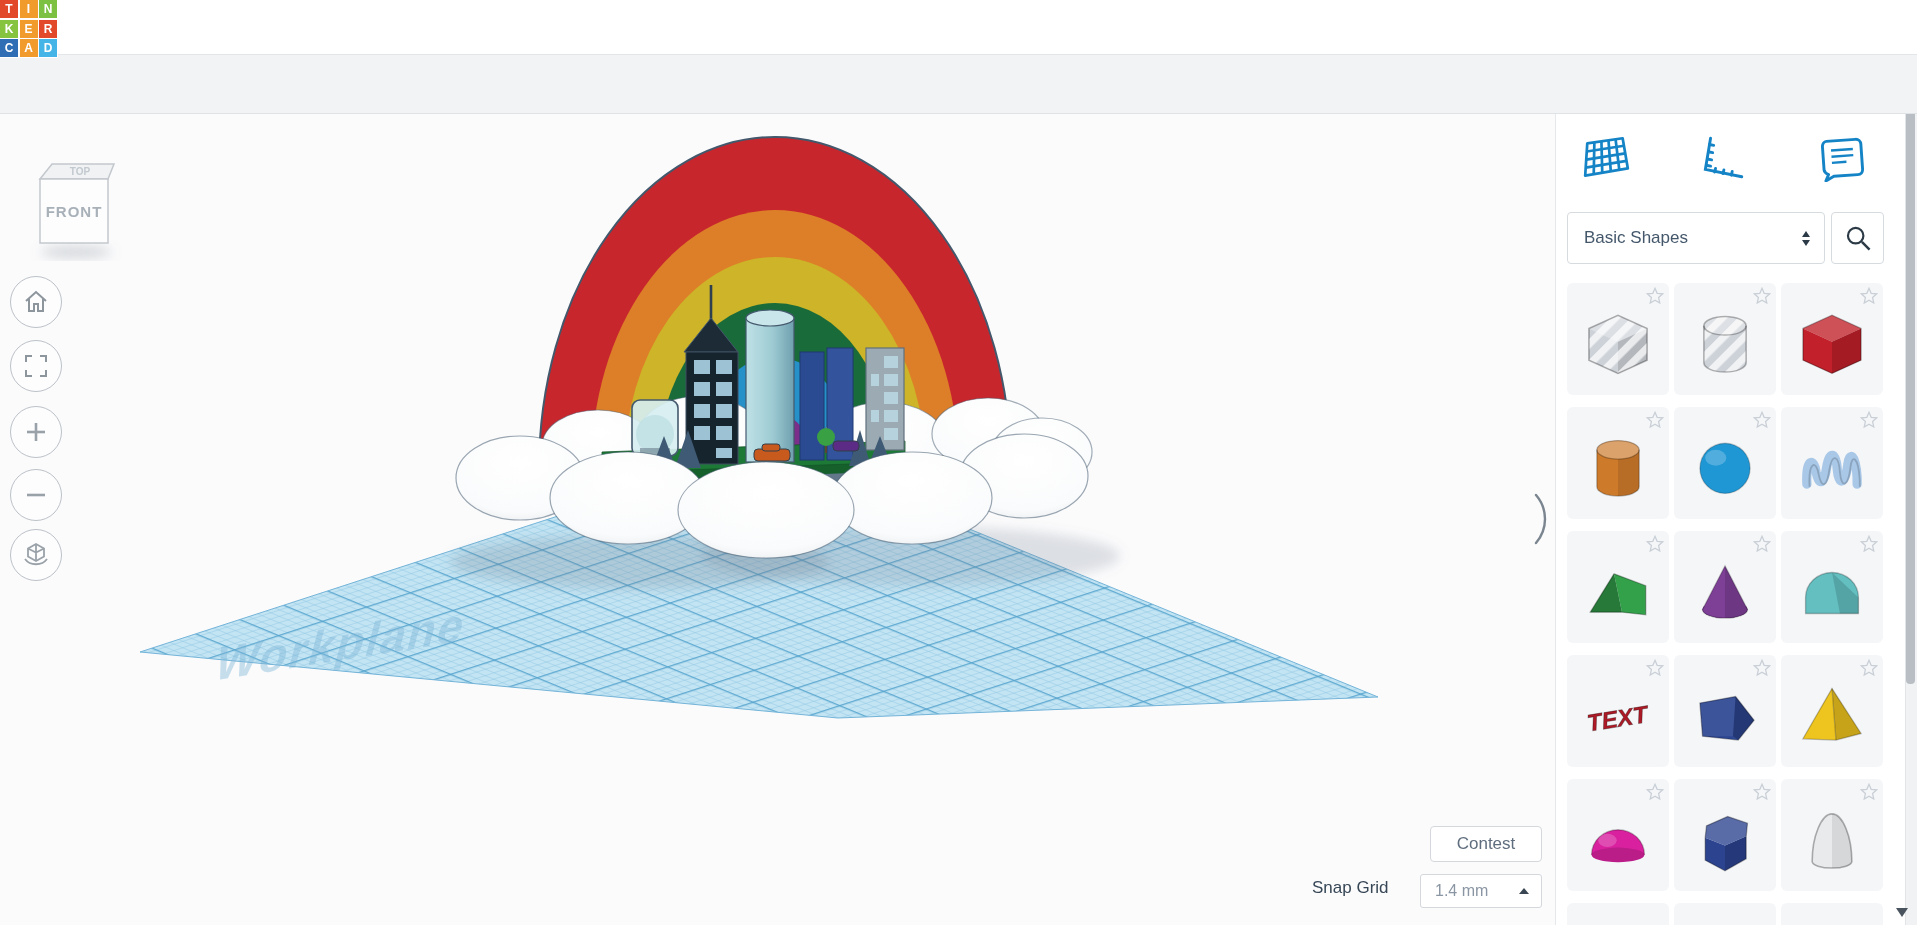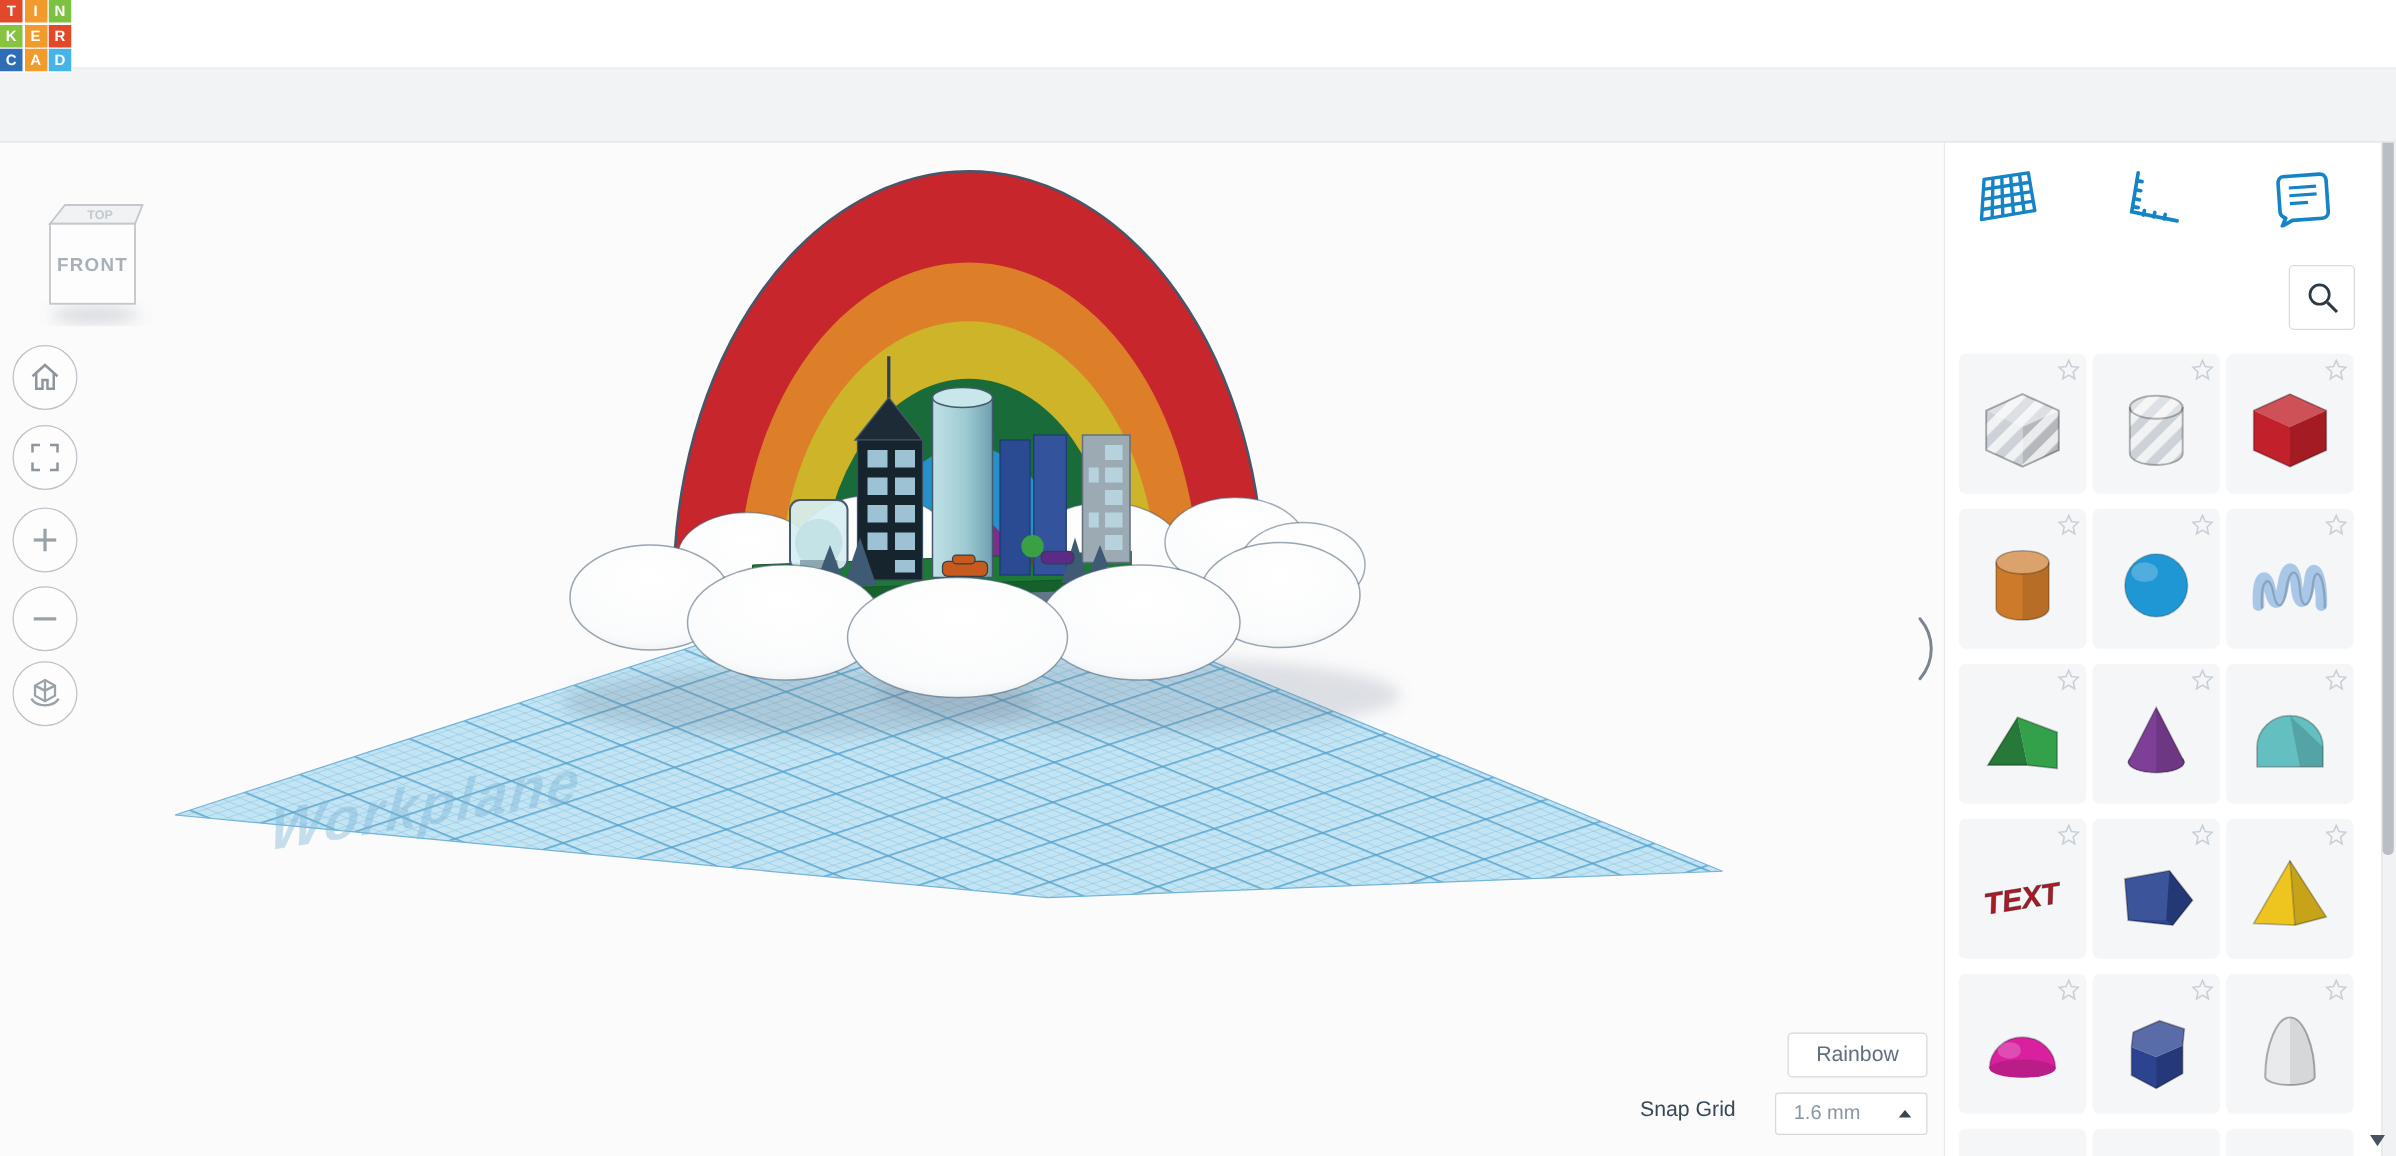--- a/index.html
+++ b/index.html
@@ -467,24 +467,24 @@
     </div>
 
     
     <div id="collapse-handle" class="abs">
       <svg width="20" height="56" viewBox="0 0 20 56">
           <path d="M4,4 C16,18 16,38 4,52" stroke="#7a858f" stroke-width="2.4" fill="none" stroke-linecap="round"></path>
         </svg>
     </div>
 
     
-    <div id="settings-btn" class="abs">Rainbow</div>
+    <div id="settings-btn" class="abs">Contest</div>
     <div id="snap-label" class="abs">Snap Grid</div>
     <div id="snap-select" class="abs">
-      <span class="val">1.6 mm</span>
+      <span class="val">1.4 mm</span>
       <span class="tri-up"></span>
     </div>
   </div>
 
   <div id="panel" class="abs">
 
     <div class="abs picon" style="left:22px">
       <svg width="52" height="48" viewBox="0 0 50 46">
           <g stroke="#1584c6" stroke-width="2.6" fill="none" stroke-linejoin="round">
         <polygon points="7,9 41,4 46,33 5,40"></polygon>
@@ -508,20 +508,27 @@
         <path d="M11,6 L39,6 C42,6 44,8 44,11 L44,35 C44,38 42,40 39,40 L16,40 L8,44 L11,38 C9,37 7,35 7,33 L7,11 C7,8 9,6 11,6 Z" fill="none" stroke="#1584c6" stroke-width="2.8" stroke-linejoin="round"></path>
         <g stroke="#1584c6" stroke-width="2.4">
               <line x1="15" y1="15" x2="36" y2="15"></line>
               <line x1="15" y1="21" x2="36" y2="21"></line>
               <line x1="15" y1="27" x2="29" y2="27"></line>
             </g>
       </g>
         </svg>
     </div>
 
+    <div id="cat-select" class="abs">
+      <span class="val">Basic Shapes</span>
+      <span class="sel-arrows">
+          <span class="sa-up"></span>
+          <span class="sa-dn"></span>
+        </span>
+    </div>
     <div id="search-btn" class="abs">
       <svg width="34" height="34" viewBox="0 0 44 44">
         <circle cx="19" cy="19" r="10" stroke="#2c3a46" stroke-width="2.8" fill="none"></circle>
         <line x1="27" y1="27" x2="37" y2="37" stroke="#2c3a46" stroke-width="3.2"></line>
       </svg>
     </div>
 
     <div id="shape-grid" class="abs">
 
       <div class="card">

